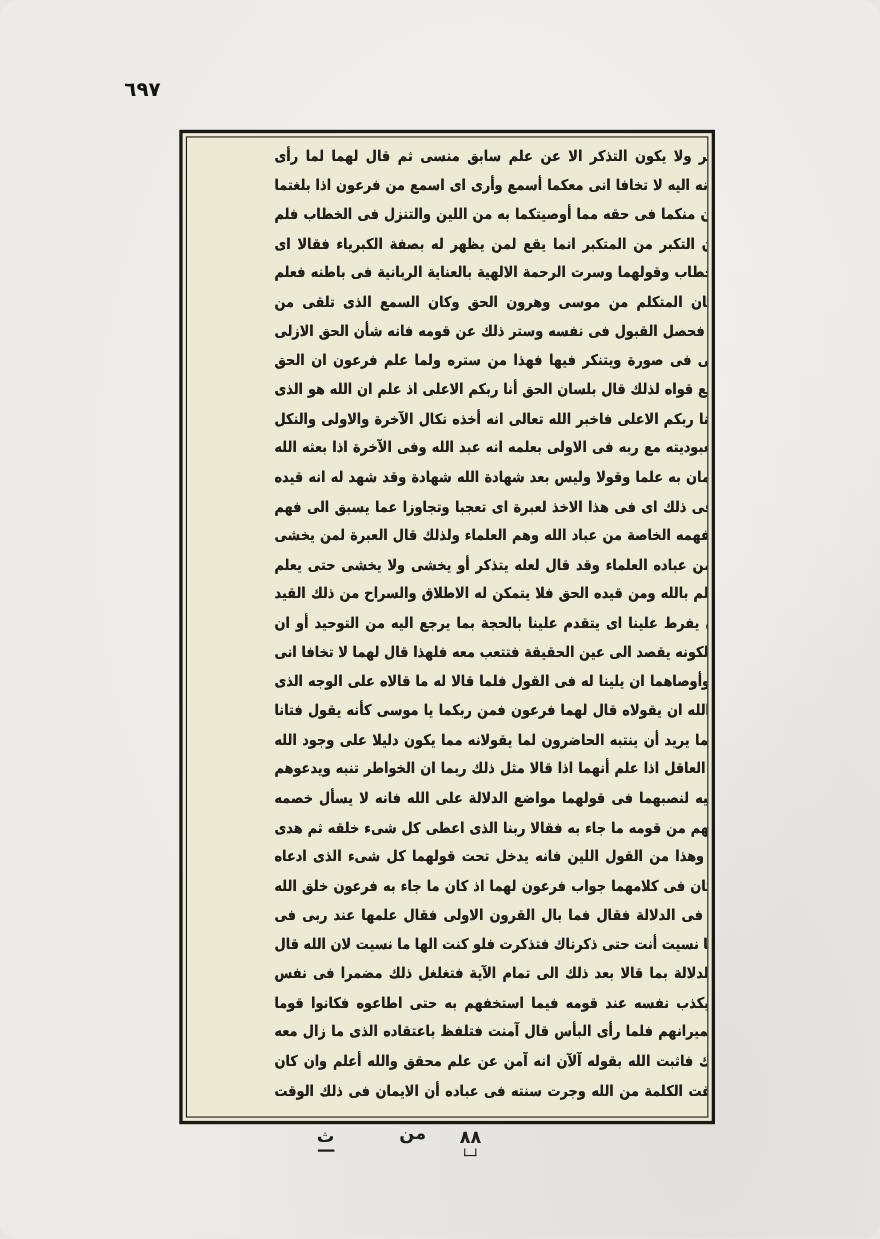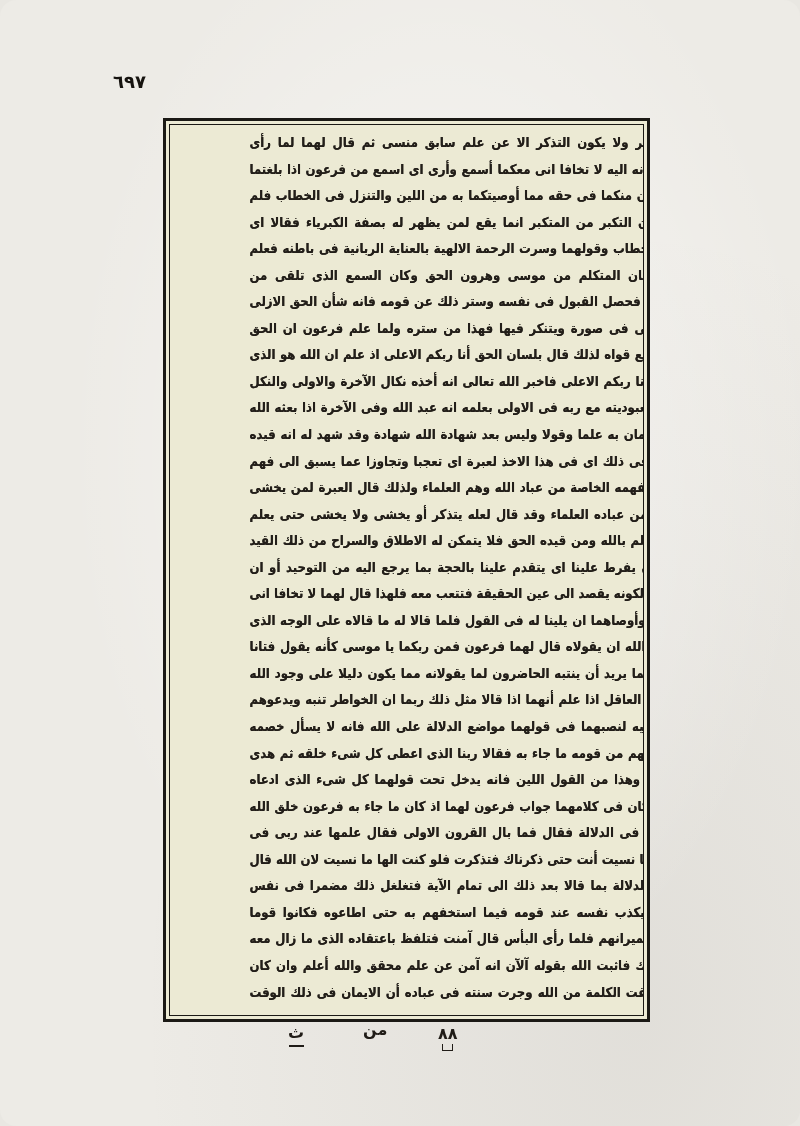--- a/index.html
+++ b/index.html
@@ -53,21 +53,21 @@
     white-space: normal;
     color: #221e19;
     text-shadow: 0 0 0.5px rgba(30,26,20,0.85);
   }
   .footer-marks { position: absolute; left: 0; top: 0; width: 800px; }
   .mark {
     position: absolute;
     font-size: 16px; font-weight: bold; color: #201c17;
     direction: rtl;
   }
-  .mark-quire { left: 438px; top: 1024px; letter-spacing: 1px; }
+  .mark-quire { left: 418px; top: 1024px; letter-spacing: 1px; }
   .mark-quire .under-squiggle {
     display: block; width: 9px; height: 6px;
     border: 1.5px solid #201c17; border-top: none;
     margin: 0 auto; margin-top: 1px;
   }
   .mark-catch { left: 363px; top: 1020px; }
   .mark-letter { left: 288px; top: 1023px; text-align: center; }
   .mark-letter .under-line {
     display: block; width: 15px; height: 0;
     border-bottom: 2px solid #201c17;

